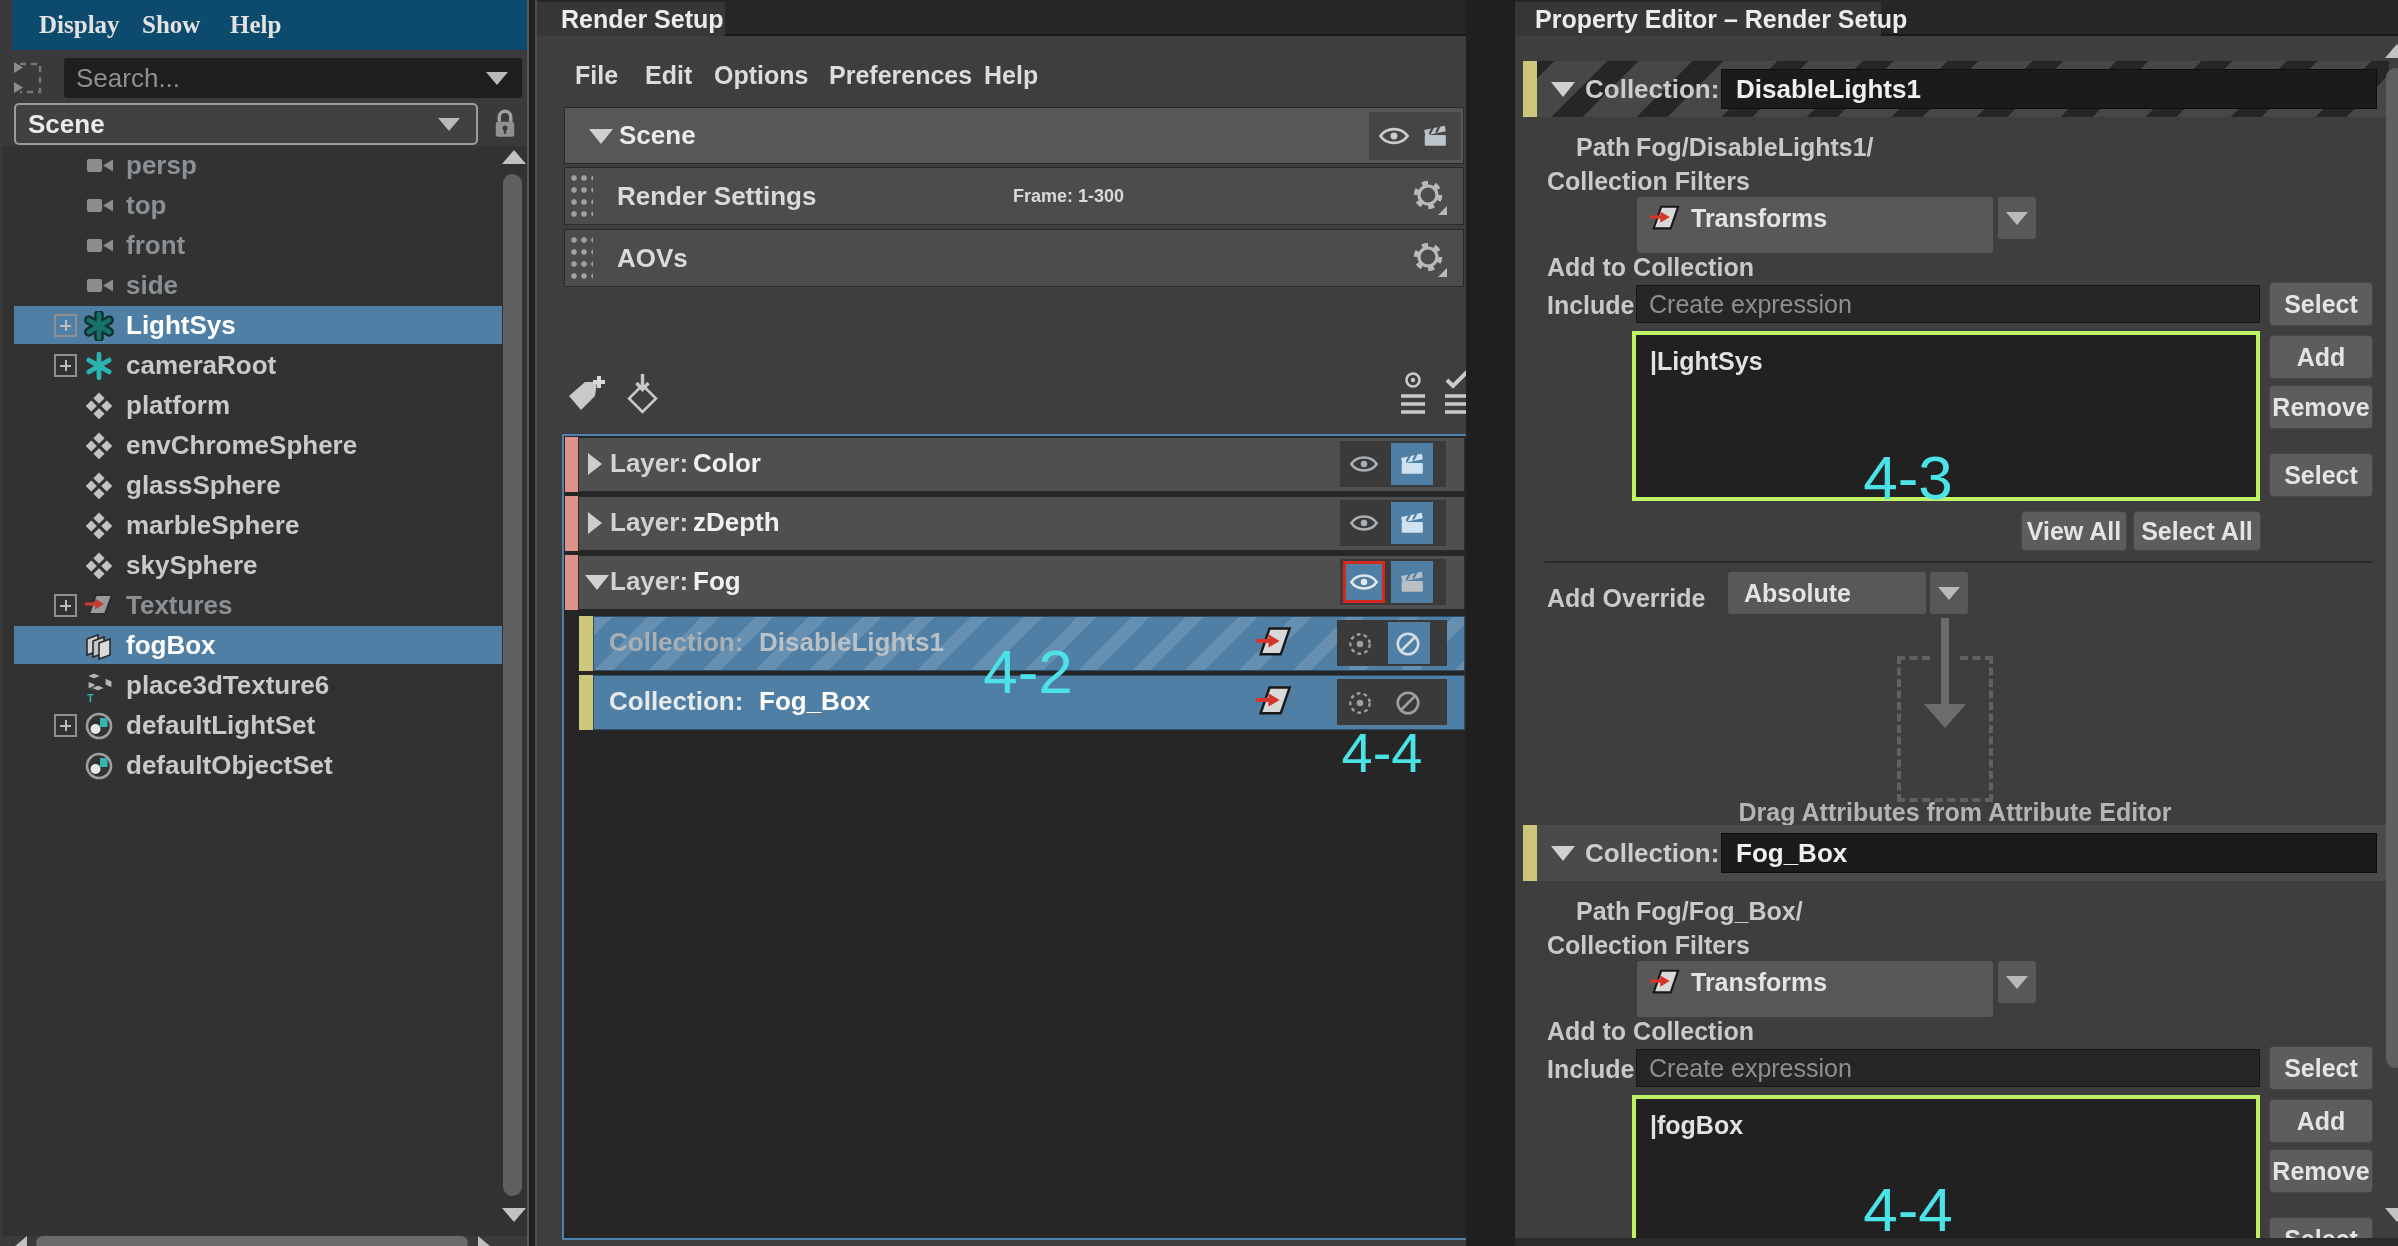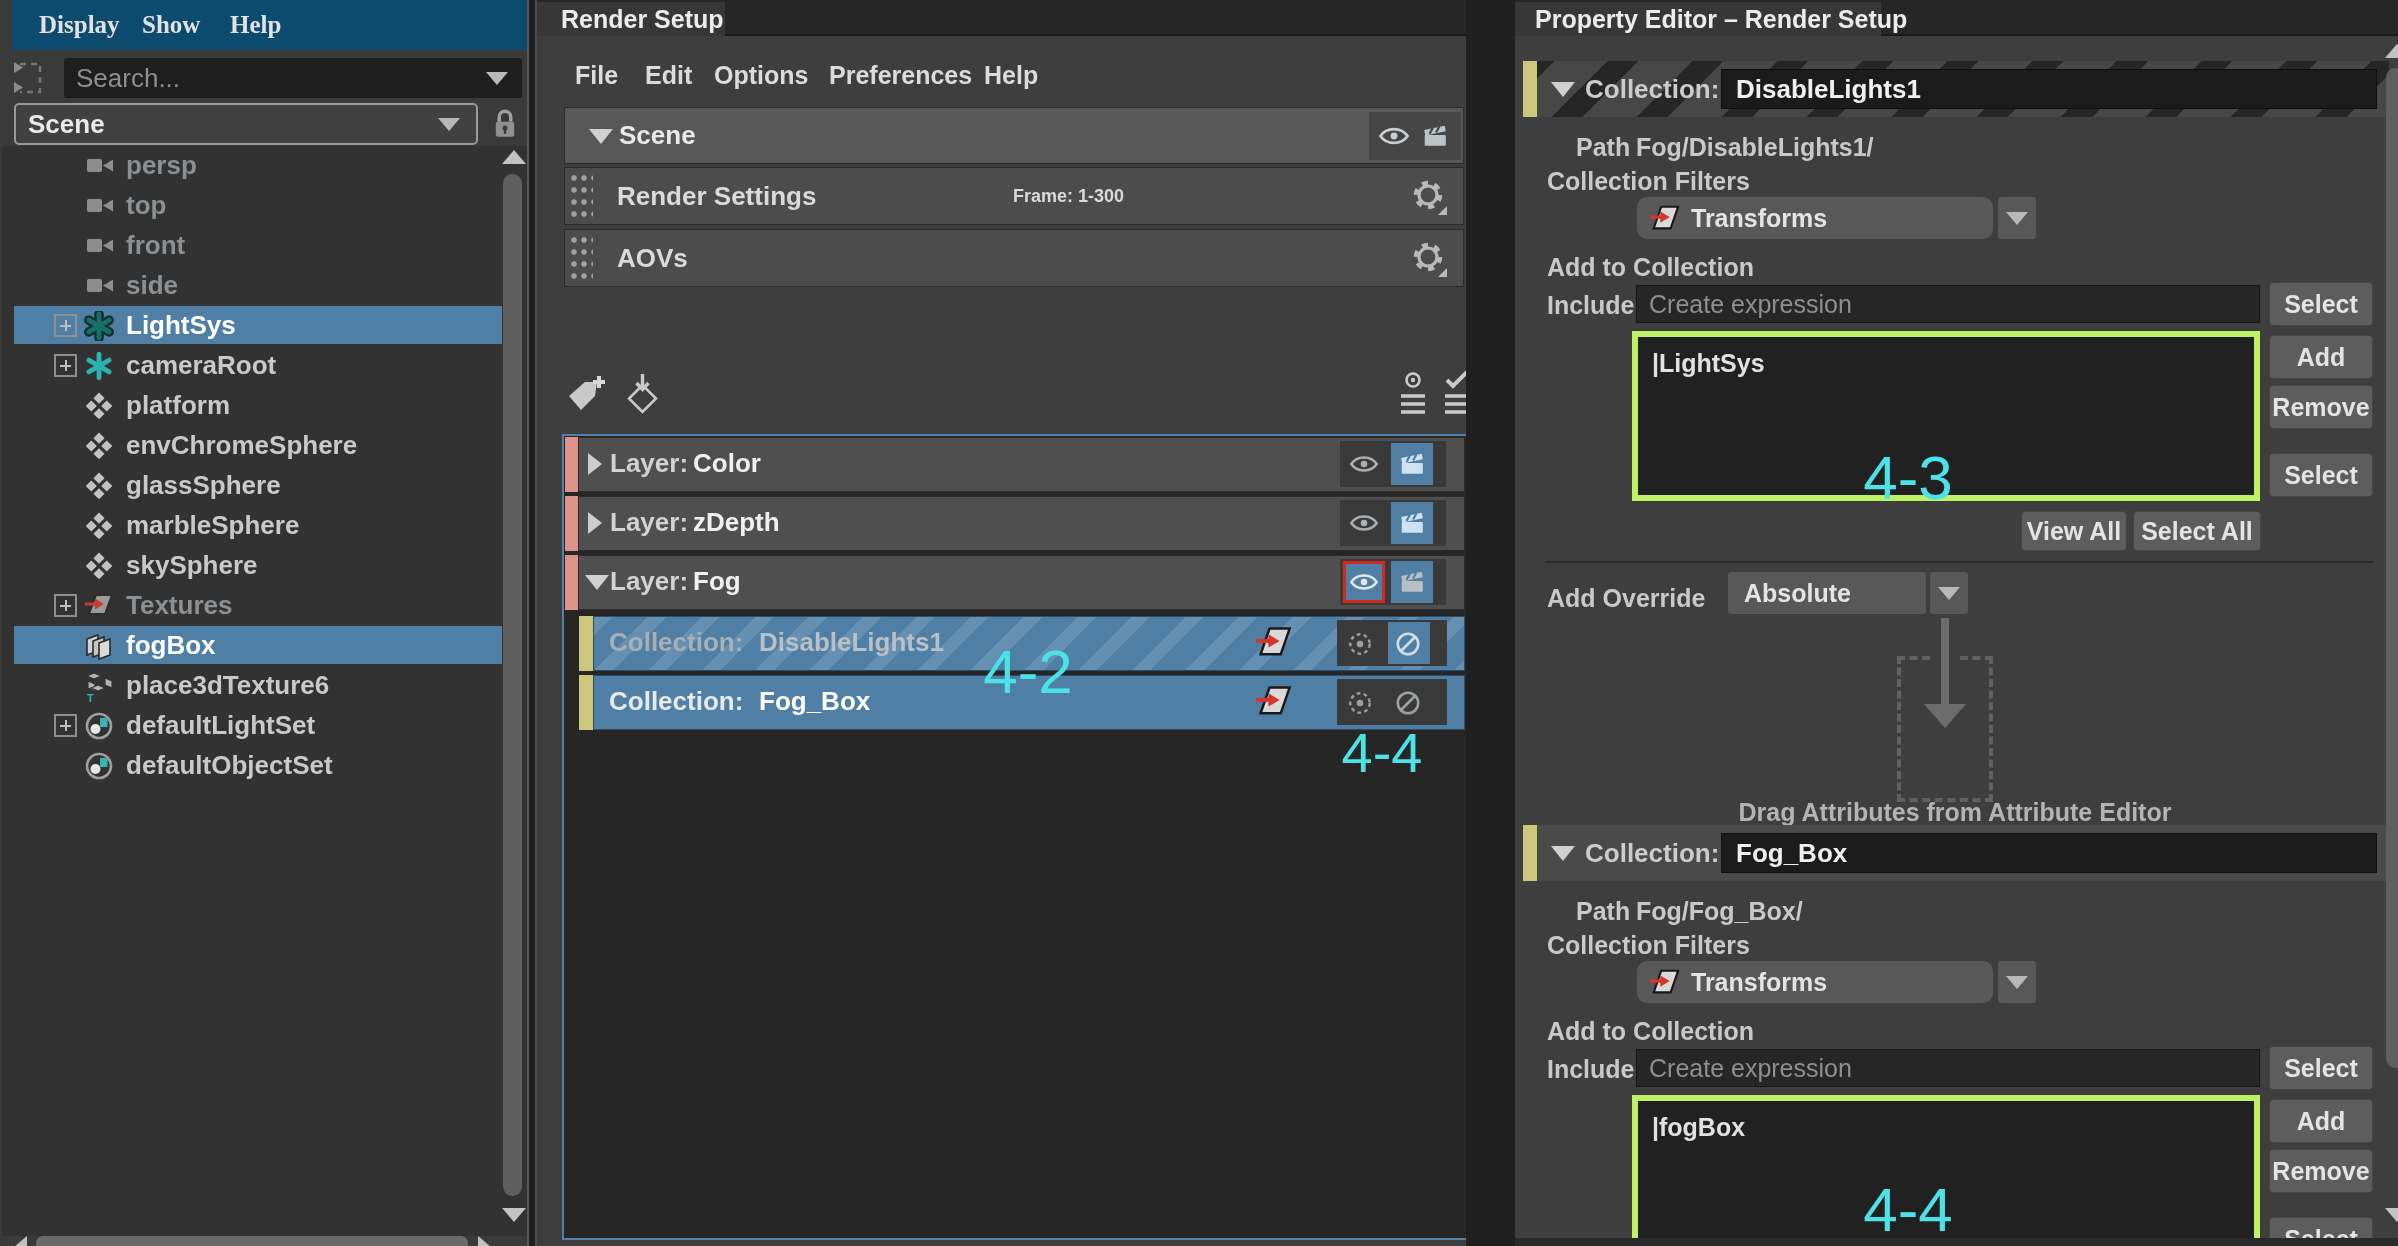--- a/index.html
+++ b/index.html
@@ -132,35 +132,35 @@
   .sec-head { position:absolute; left:8px; top:0; width:866px; height:56px; background:#4a4a4a; }
   .sec-head.striped { background:repeating-linear-gradient(135deg,#262626 0 22px,#474747 22px 60px); }
   .sec-head .ystrip { position:absolute; left:0; top:0; width:14px; height:56px; background:#cdc77c; }
   .sec-head .exp-tri-down { position:absolute; left:28px; top:21px; }
   .sec-head .kind { position:absolute; left:62px; top:0; line-height:56px; font-size:26px; font-weight:600; color:#cccccc; }
   .sec-name { position:absolute; left:198px; top:8px; width:656px; height:40px; background:#1b1b1b; border:1px solid #0e0e0e;
         color:#f0f0f0; font-size:26px; font-weight:600; font-family:"Liberation Sans",sans-serif; padding:0 14px; outline:none; }
   .pe-lab { position:absolute; font-size:25px; font-weight:600; color:#c9c9c9; white-space:nowrap; }
   .row-path { top:72px; } .p-k { left:61px; } .p-v { left:121px; }
   .row-filt { top:106px; left:32px; }
-  .dd-main { position:absolute; left:122px; top:136px; width:356px; height:42px; background:#585858; border-radius:10px; }
+  .dd-main { position:absolute; left:122px; top:136px; width:356px; height:56px; background:#585858; border-radius:3px; }
   .dd-main .ic { position:absolute; left:12px; top:6px; width:32px; height:30px; }
   .dd-main .txt { position:absolute; left:54px; top:0; line-height:42px; font-size:25px; font-weight:600; color:#e4e4e4; }
   .dd-arrbtn { position:absolute; top:136px; width:38px; height:42px; background:#585858; border-radius:3px; }
   .dd-arrbtn .dd-tri { left:8px; top:15px; }
   .f-arr { left:483px; }
   .row-add { top:192px; left:32px; }
   .inc-lab { top:230px; left:32px; }
   .inc-inp { position:absolute; left:121px; top:224px; width:624px; height:38px; background:#262626; border:1px solid #161616;
         color:#cfcfcf; font-size:25px; font-family:"Liberation Sans",sans-serif; padding:12px 12px; outline:none; }
   .inc-inp::placeholder { color:#8f8f8f; opacity:1; }
   .btn { position:absolute; background:#5d5d5d; border:1px solid #454545; border-radius:4px; color:#e4e4e4;
         font-size:25px; font-weight:600; display:flex; align-items:center; justify-content:center; }
   .b-sel1 { left:754px; top:221px; width:104px; height:44px; }
-  .memlist { position:absolute; left:117px; top:270px; width:628px; height:170px; background:#212121; border:6px solid #bef264; }
+  .memlist { position:absolute; left:117px; top:270px; width:628px; height:170px; background:#212121; border:4px solid #bef264; }
   .sec2 .memlist { height:152px; }
   .member { position:absolute; left:14px; top:6px; line-height:40px; font-size:25px; font-weight:600; color:#e2e2e2; }
   .b-add { left:754px; top:274px; width:104px; height:44px; }
   .b-rem { left:754px; top:324px; width:104px; height:44px; }
   .b-sel2 { left:754px; top:392px; width:104px; height:44px; }
   .b-viewall { left:506px; top:450px; width:106px; height:40px; }
   .b-selall { left:618px; top:450px; width:128px; height:40px; }
   .pe-div { position:absolute; left:30px; top:561px; width:828px; height:2px; background:#2c2c2c; }
   .ovr-lab { top:584px; left:32px; }
   .ovr-main { position:absolute; left:213px; top:572px; width:198px; height:42px; background:#585858; border-radius:3px; }

